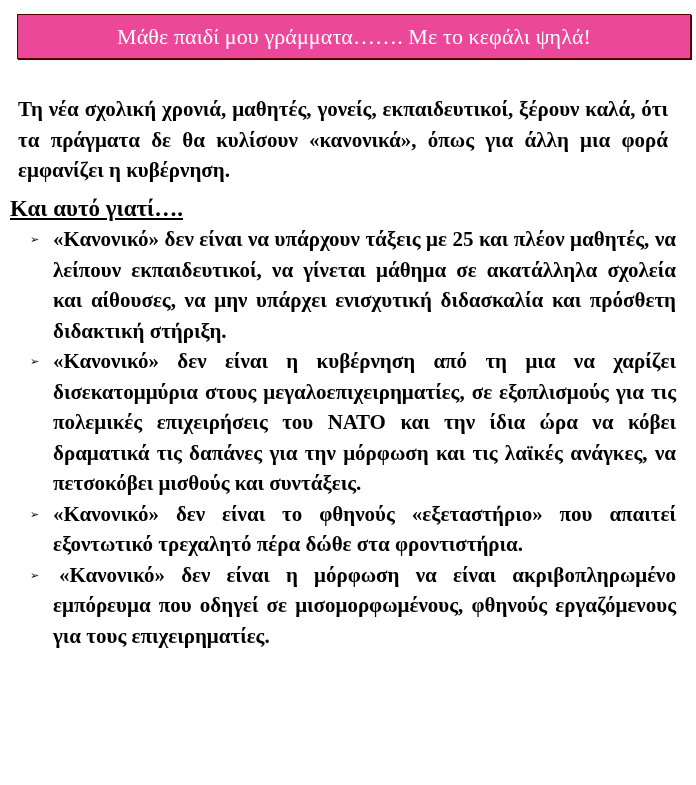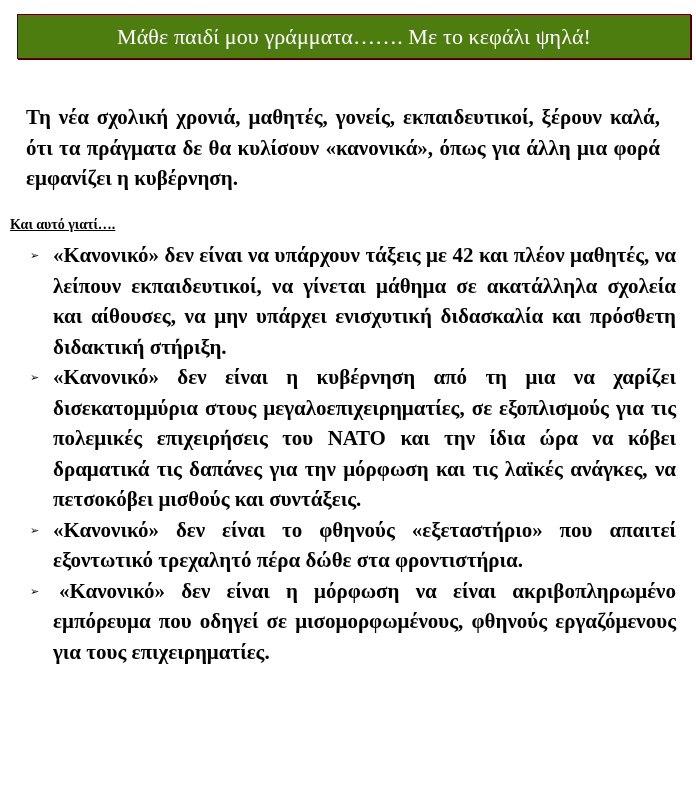--- a/index.html
+++ b/index.html
@@ -14,21 +14,21 @@
       overflow: hidden;
       font-family: "Liberation Serif", "DejaVu Serif", serif;
       color: #000000;
     }
     .banner {
       position: absolute;
       left: 17px;
       top: 14px;
       width: 672px;
       height: 43px;
-      background: #4d7c0f;
+      background: #ec4899;
       border: 1px solid #5a0000;
       box-shadow: 1px 1px 0 #3a0000;
       display: flex;
       align-items: center;
       justify-content: center;
     }
     .banner-title {
       color: #ffffff;
       font-family: "Liberation Serif", "DejaVu Serif", serif;
       font-size: 22px;
@@ -36,29 +36,29 @@
       white-space: nowrap;
       letter-spacing: 0.1px;
     }
     .content {
       position: absolute;
       left: 10px;
       top: 86px;
       width: 666px;
     }
     .intro {
-      margin: 16px;
+      margin: 8px;
       font-size: 21px;
       font-weight: bold;
       line-height: 30.5px;
       text-align: justify;
     }
     .subheading {
       margin: 0;
-      font-size: 14px;
+      font-size: 23px;
       font-weight: bold;
       line-height: 30.5px;
       text-decoration: underline;
     }
     .bullets {
       list-style: none;
       margin: 0;
       padding: 0;
     }
     .bullet {
@@ -88,21 +88,21 @@
   <span class="banner-title">Μάθε παιδί μου γράμματα……. Με το κεφάλι ψηλά!</span>
 </div>
 
 <div class="content">
   <p class="intro">Τη νέα σχολική χρονιά, μαθητές, γονείς, εκπαιδευτικοί, ξέρουν καλά, ότι τα πράγματα δε θα κυλίσουν «κανονικά», όπως για άλλη μια φορά εμφανίζει η κυβέρνηση.</p>
   <p class="subheading">Και αυτό γιατί….</p>
 
   <ul class="bullets">
     <li class="bullet">
       <span class="bullet-marker">➢</span>
-      <span class="bullet-text">«Κανονικό» δεν είναι να υπάρχουν τάξεις με 42 και πλέον μαθητές, να λείπουν εκπαιδευτικοί, να γίνεται μάθημα σε ακατάλληλα σχολεία και αίθουσες, να μην υπάρχει ενισχυτική διδασκαλία και πρόσθετη διδακτική στήριξη.</span>
+      <span class="bullet-text">«Κανονικό» δεν είναι να υπάρχουν τάξεις με 25 και πλέον μαθητές, να λείπουν εκπαιδευτικοί, να γίνεται μάθημα σε ακατάλληλα σχολεία και αίθουσες, να μην υπάρχει ενισχυτική διδασκαλία και πρόσθετη διδακτική στήριξη.</span>
     </li>
     <li class="bullet">
       <span class="bullet-marker">➢</span>
       <span class="bullet-text">«Κανονικό» δεν είναι η κυβέρνηση από τη μια να χαρίζει δισεκατομμύρια στους μεγαλοεπιχειρηματίες, σε εξοπλισμούς για τις πολεμικές επιχειρήσεις του ΝΑΤΟ και την ίδια ώρα να κόβει δραματικά τις δαπάνες για την μόρφωση και τις λαϊκές ανάγκες, να πετσοκόβει μισθούς και συντάξεις.</span>
     </li>
     <li class="bullet">
       <span class="bullet-marker">➢</span>
       <span class="bullet-text">«Κανονικό» δεν είναι το φθηνούς «εξεταστήριο» που απαιτεί εξοντωτικό τρεχαλητό πέρα δώθε στα φροντιστήρια.</span>
     </li>
     <li class="bullet">

